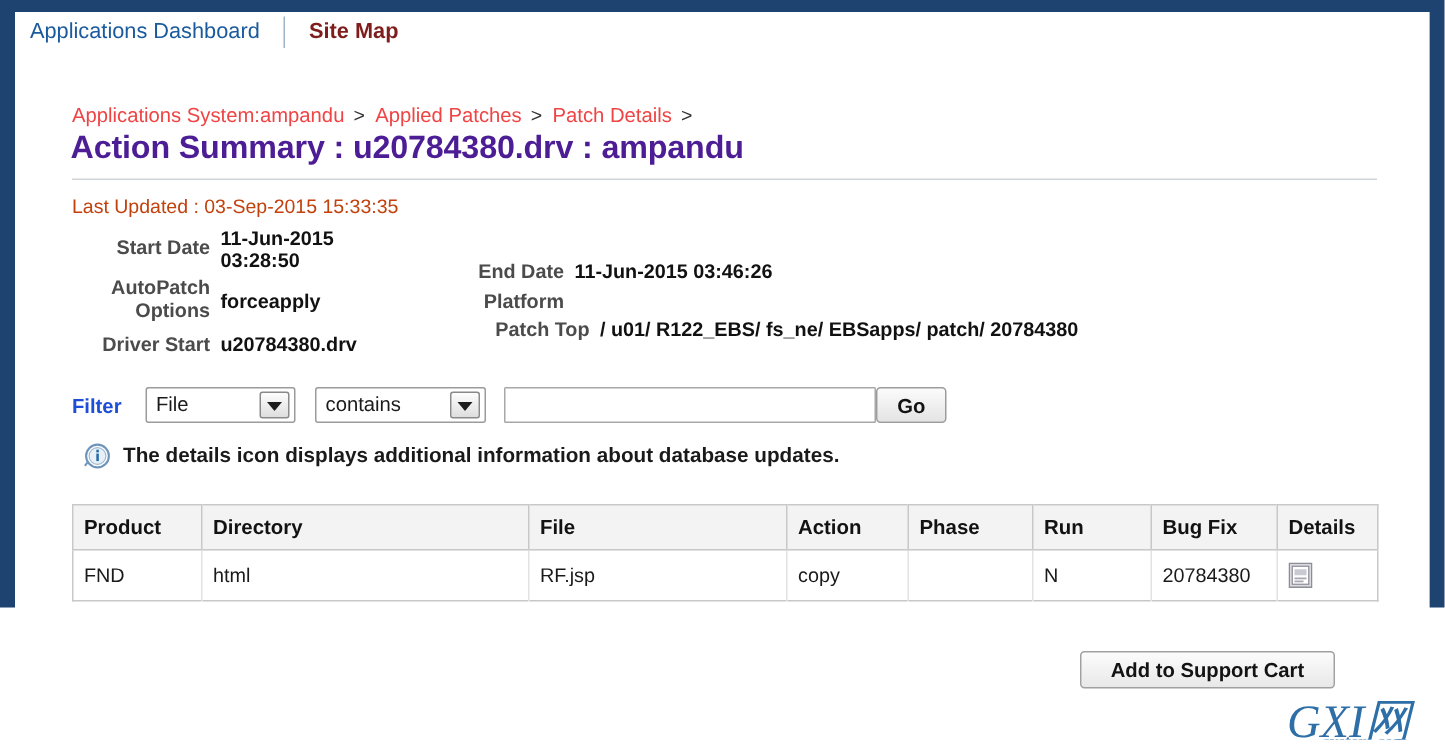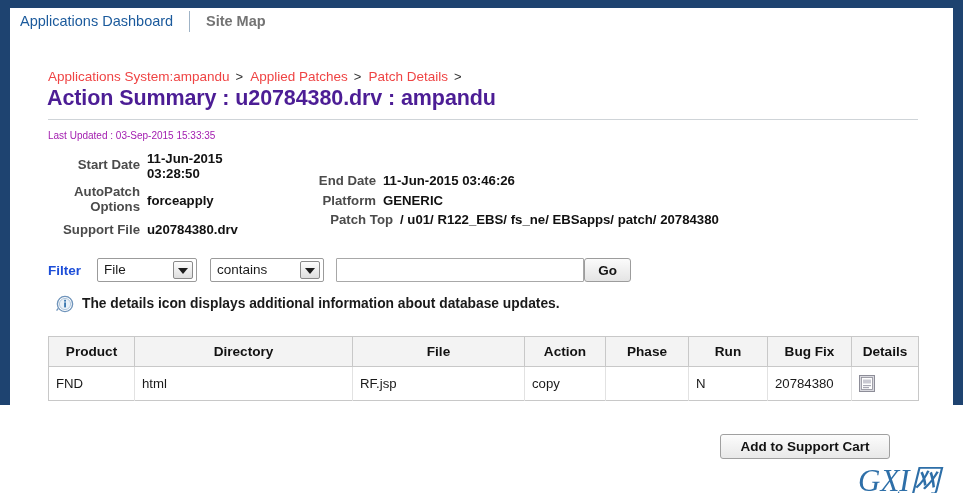--- a/index.html
+++ b/index.html
@@ -44,21 +44,21 @@
   .tab {
     position: absolute;
     top: 3px;
     font-size: 14.5px;
     color: #1b5a9c;
     white-space: nowrap;
     line-height: 20px;
   }
   .tab.selected {
     font-weight: bold;
-    color: #737373;
+    color: #7f1d1d;
   }
   #tab-divider {
     position: absolute;
     left: 179px;
     top: 3px;
     width: 1px;
     height: 21px;
     background: #9fb3c6;
   }
 
@@ -106,22 +106,22 @@
     width: 870px;
     height: 1px;
     background: #cfd4d8;
   }
 
   
   #last-updated {
     position: absolute;
     left: 38px;
     top: 94px;
-    font-size: 10px;
-    color: #a21caf;
+    font-size: 13px;
+    color: #c2410c;
     white-space: nowrap;
   }
 
   
   #props {
     position: absolute;
     left: 38px;
     top: 113px;
     width: 780px;
   }
@@ -299,21 +299,21 @@
     background: #ffffff;
     table-layout: fixed;
   }
   #datatable th {
     background: #f3f3f3;
     border-right: 1px solid #c8c8c8;
     border-bottom: 1px solid #c8c8c8;
     font-size: 13.6px;
     font-weight: bold;
     color: #121212;
-    text-align: center;
+    text-align: left;
     padding: 5px 7px 6px 7px;
     height: 18px;
     white-space: nowrap;
   }
   #datatable td {
     border-right: 1px solid #e2e2e2;
     font-size: 13.2px;
     color: #1a1a1a;
     text-align: left;
     padding: 6px 7px 7px 7px;
@@ -417,33 +417,32 @@
             </div>
           </div>
           <div class="prop-row r2">
             <div class="prop-label stacked">
               <div>AutoPatch</div>
               <div>Options</div>
             </div>
             <div class="prop-value">forceapply</div>
           </div>
           <div class="prop-row r3">
-            <div class="prop-label">Support File</div>
+            <div class="prop-label">Driver Start</div>
             <div class="prop-value">u20784380.drv</div>
           </div>
         </div>
 
         <div class="prop-col" id="props-right" style="top:21px;">
           <div class="prop-row r1">
             <div class="prop-label">End Date</div>
             <div class="prop-value">11-Jun-2015 03:46:26</div>
           </div>
           <div class="prop-row r2">
             <div class="prop-label">Platform</div>
-            <div class="prop-value">GENERIC</div>
           </div>
           <div class="prop-row r3">
             <div class="prop-label">Patch Top</div>
             <div class="prop-value">/ u01/ R122_EBS/ fs_ne/ EBSapps/ patch/ 20784380</div>
           </div>
         </div>
 
       </div>
 
       <div id="filterbar">

